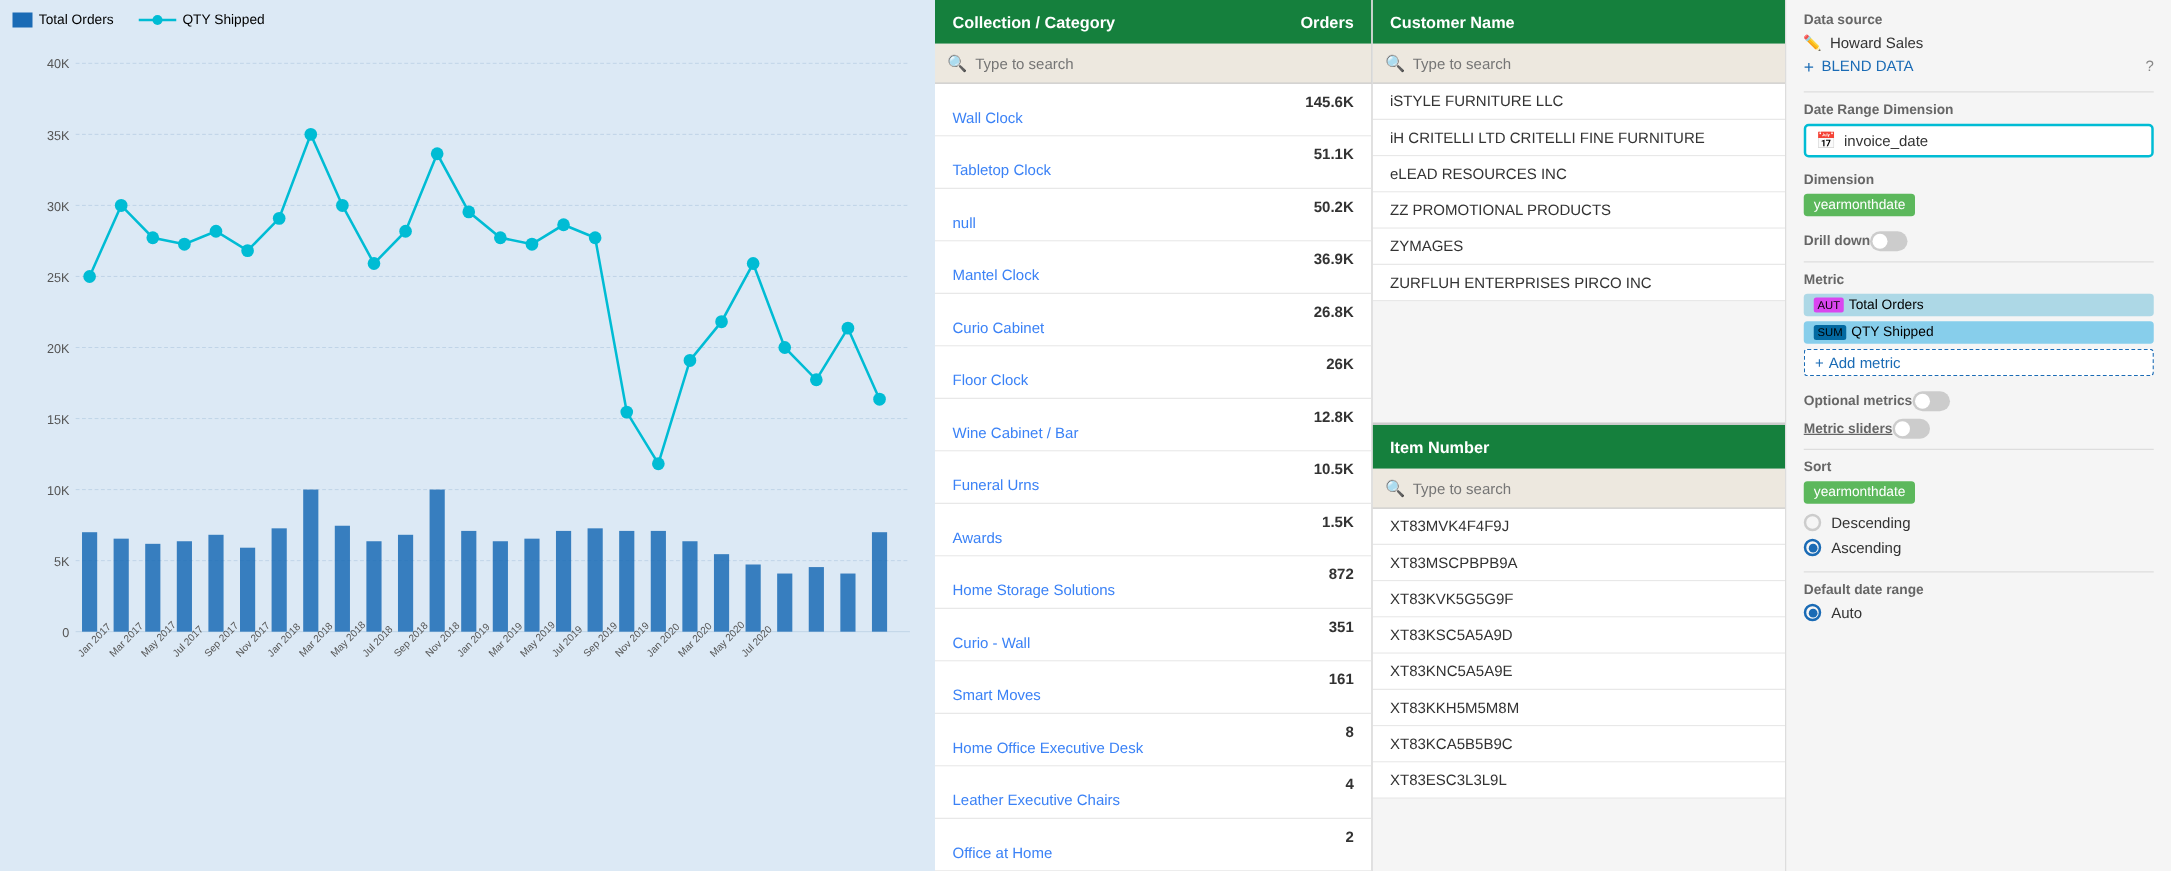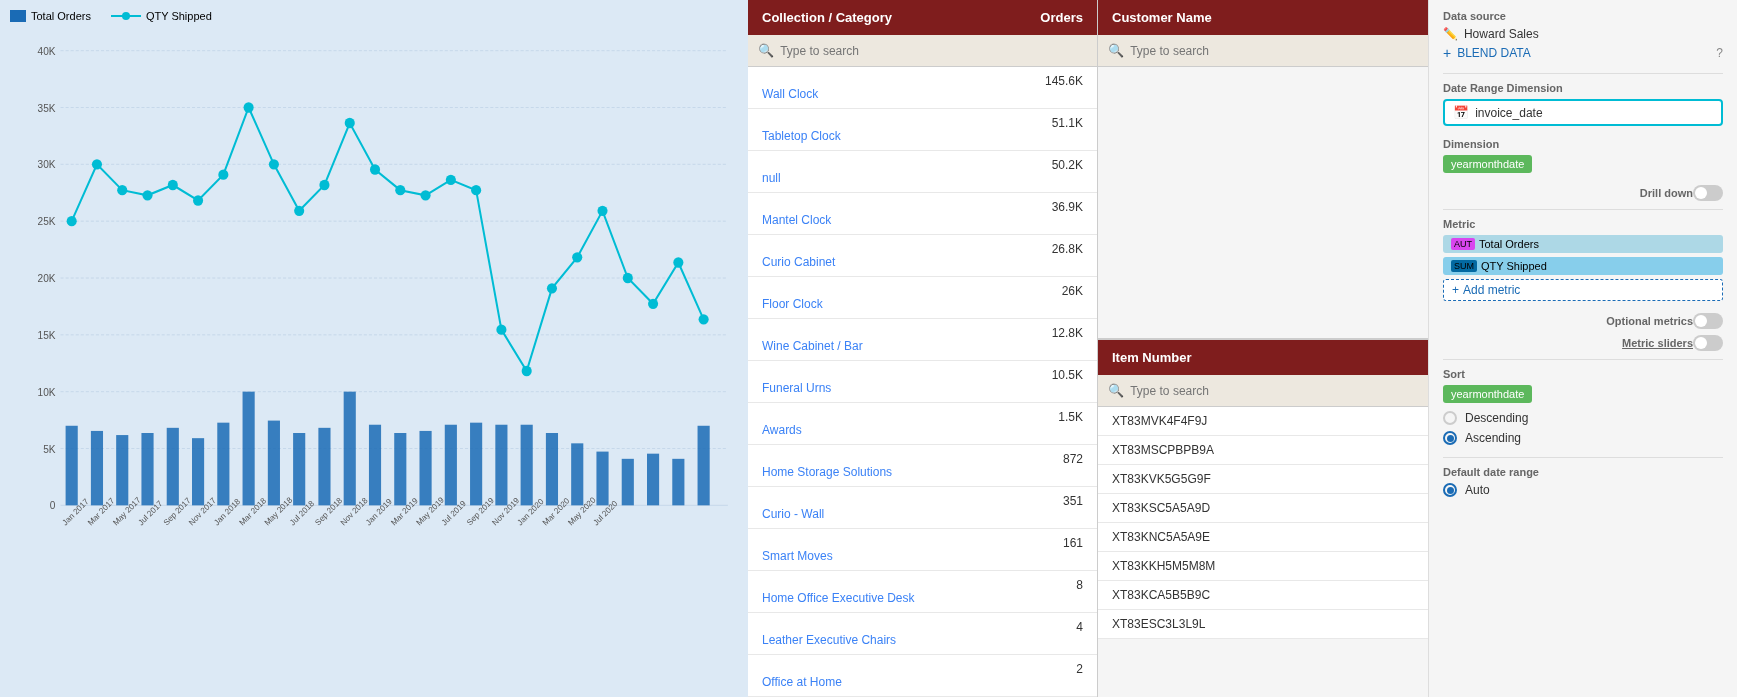--- a/index.html
+++ b/index.html
@@ -58,21 +58,21 @@
     .filter-panel {
       width: 350px;
       height: 697px;
       background: #f5f5f5;
       border-right: 1px solid #ccc;
       display: flex;
       flex-direction: column;
       overflow: hidden;
     }
     .filter-panel-header {
-      background: #7f1d1d;
+      background: #15803d;
       color: white;
       display: flex;
       justify-content: space-between;
       align-items: center;
       padding: 10px 14px;
       font-weight: bold;
       font-size: 13px;
       flex-shrink: 0;
     }
     .filter-search {
@@ -95,21 +95,21 @@
     .filter-list { overflow-y: auto; flex: 1; }
     .filter-row {
       display: flex;
       justify-content: space-between;
       padding: 7px 14px;
       border-bottom: 1px solid #e8e8e8;
       background: white;
       cursor: pointer;
     }
     .filter-row-name { color: #3b82f6; font-size: 12px; margin-top: 13px; }
-    .filter-row-value { color: #333; font-size: 12px; font-weight: 400; margin-left: 24px; }
+    .filter-row-value { color: #333; font-size: 12px; font-weight: 700; margin-left: 24px; }
 
     
     .filter-panel-right {
       width: 330px;
       height: 697px;
       background: #f5f5f5;
       display: flex;
       flex-direction: column;
       flex-shrink: 0;
     }
@@ -268,21 +268,21 @@
     .radio-circle.selected { border-color: #1a6bb5; }
     .radio-circle.selected::after {
       content: '';
       width: 7px; height: 7px;
       border-radius: 50%;
       background: #1a6bb5;
     }
     .settings-row {
       display: flex;
       align-items: center;
-      justify-content: flex-end;
+      justify-content: flex-start;
       margin-bottom: 6px;
     }
     .divider { border: none; border-top: 1px solid #ddd; margin: 8px 0; }
     .sort-dim-tag {
       display: inline-block;
       background: #5cb85c;
       color: white;
       padding: 3px 8px;
       border-radius: 3px;
       font-size: 11px;
@@ -493,20 +493,28 @@
     <div class="filter-panel-right">
 
       <div class="customer-section">
         <div class="filter-panel-header">
           <span>Customer Name</span>
         </div>
         <div class="filter-search">
           <span class="search-icon">🔍</span>
           <input type="text" placeholder="Type to search" style="">
         </div>
+        <div class="customer-list">
+          <div class="customer-row">iSTYLE FURNITURE LLC</div>
+          <div class="customer-row">iH CRITELLI LTD CRITELLI FINE FURNITURE</div>
+          <div class="customer-row">eLEAD RESOURCES INC</div>
+          <div class="customer-row">ZZ PROMOTIONAL PRODUCTS</div>
+          <div class="customer-row">ZYMAGES</div>
+          <div class="customer-row">ZURFLUH ENTERPRISES PIRCO INC</div>
+        </div>
       </div>
 
       <div class="item-section">
         <div class="filter-panel-header">
           <span>Item Number</span>
         </div>
         <div class="filter-search">
           <span class="search-icon">🔍</span>
           <input type="text" placeholder="Type to search" style="">
         </div>

